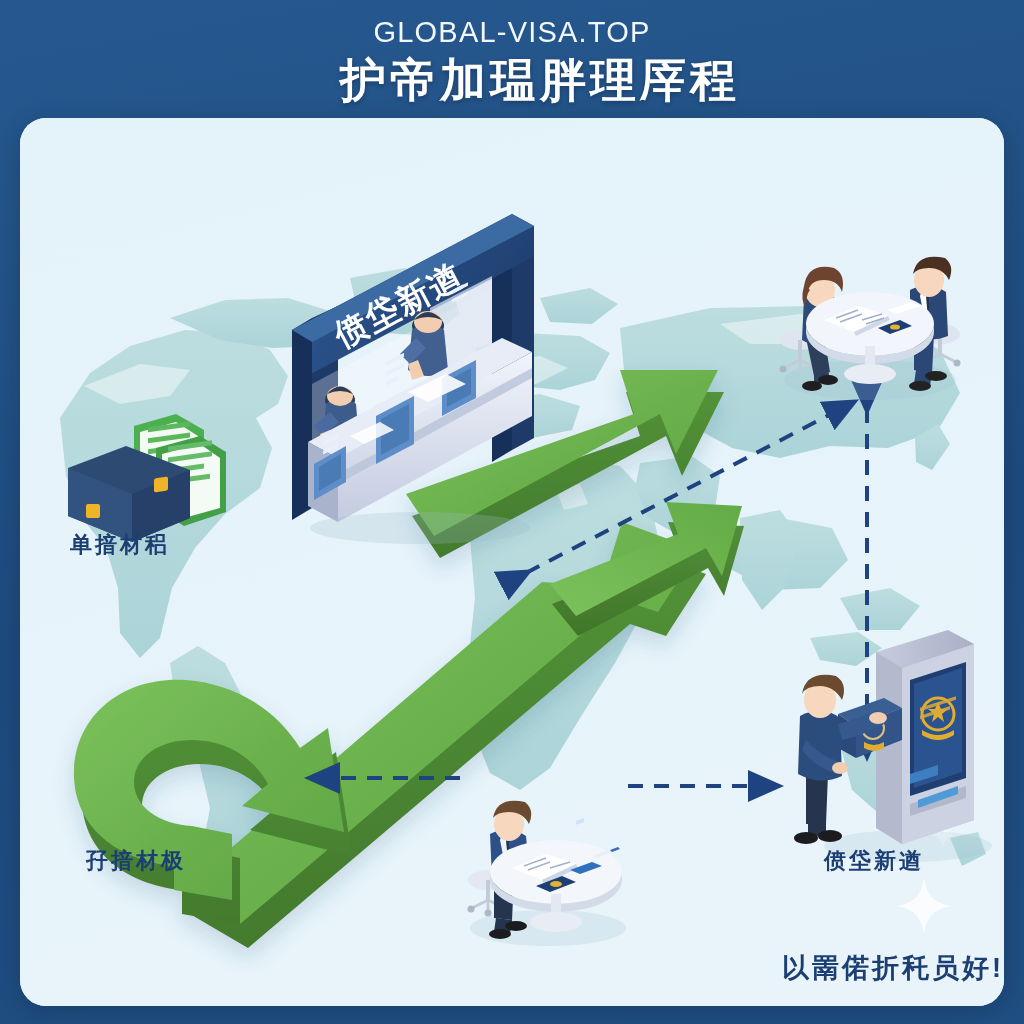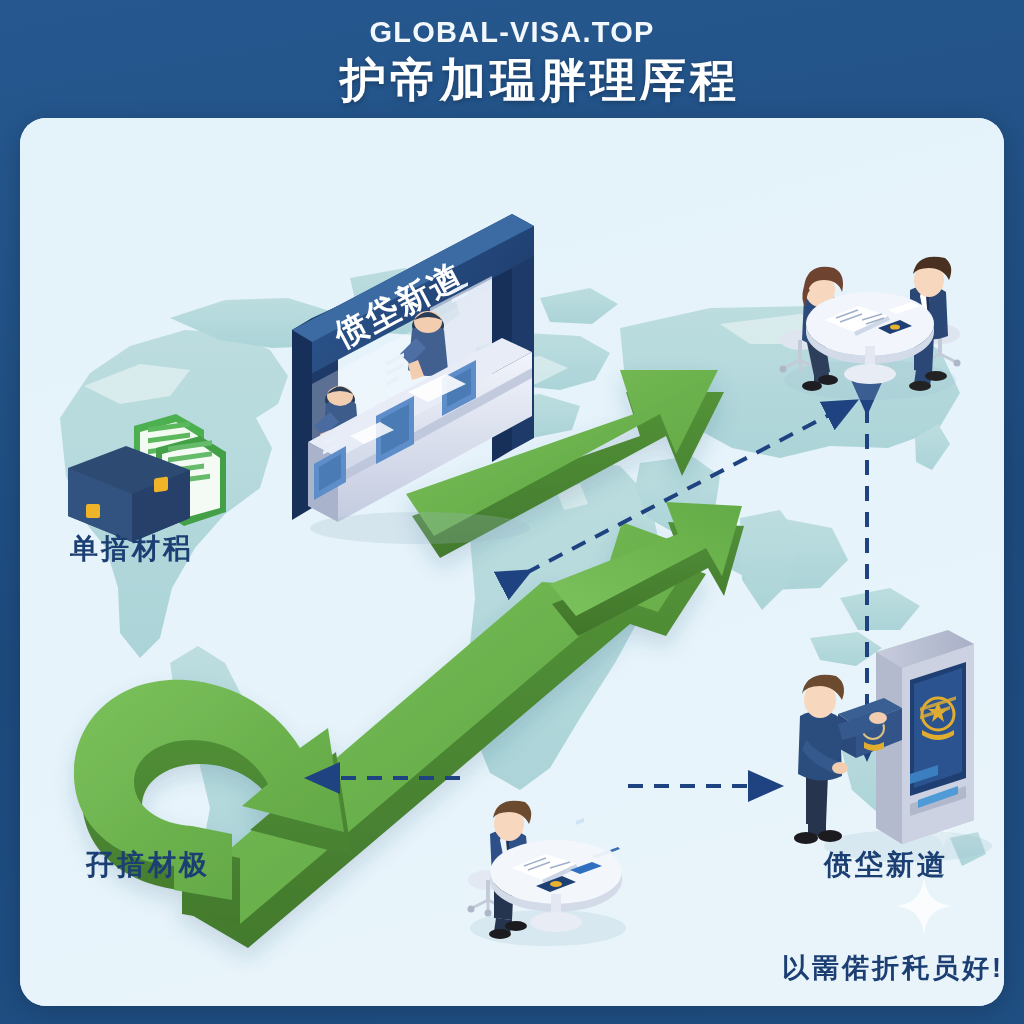--- a/index.html
+++ b/index.html
@@ -12,21 +12,21 @@
   #poster{
     position:relative;width:1024px;height:1024px;
     background:linear-gradient(170deg,#245храм 0%,#1f4e82 100%);
     background:linear-gradient(170deg,#26588f 0%,#1d4a7d 55%,#1f4e82 100%);
     overflow:hidden;
   }
   
   .hdr{position:absolute;left:0;top:0;width:1024px;height:112px;text-align:center;}
   .brand{
     position:absolute;left:0;top:16px;width:1024px;
-    font-size:29px;letter-spacing:1.2px;color:#f2f7fc;font-weight:700;
+    font-size:29px;letter-spacing:1.2px;color:#f2f7fc;font-weight:400;
   }
   .headline{
     position:absolute;left:0;top:50px;width:1024px;
     font-size:46px;font-weight:bold;color:#ffffff;letter-spacing:4px;
     text-shadow:0 2px 5px rgba(0,0,0,.28);
     padding-left:28px;
   }
   
   .card{
     position:absolute;left:20px;top:118px;width:984px;height:888px;
@@ -37,21 +37,21 @@
   .mapwrap{position:absolute;inset:0;}
   .mapwrap svg{width:100%;height:100%;display:block;}
   .sparkle{position:absolute;width:64px;height:64px;opacity:.9;}
   .sparkle svg{width:100%;height:100%;}
   
   .scene{position:absolute;}
   .scene svg{display:block;overflow:visible;}
   
   .lbl{
     position:absolute;color:#1c3f73;font-weight:bold;
-    font-size:28px;letter-spacing:3px;white-space:nowrap;
+    font-size:22px;letter-spacing:3px;white-space:nowrap;
   }
   .caption{
     position:absolute;left:0;width:984px;text-align:right;
     color:#1c3f73;font-weight:bold;font-size:27px;letter-spacing:3px;
   }
 </style>
 </head>
 <body>
 
 <div id="poster">

